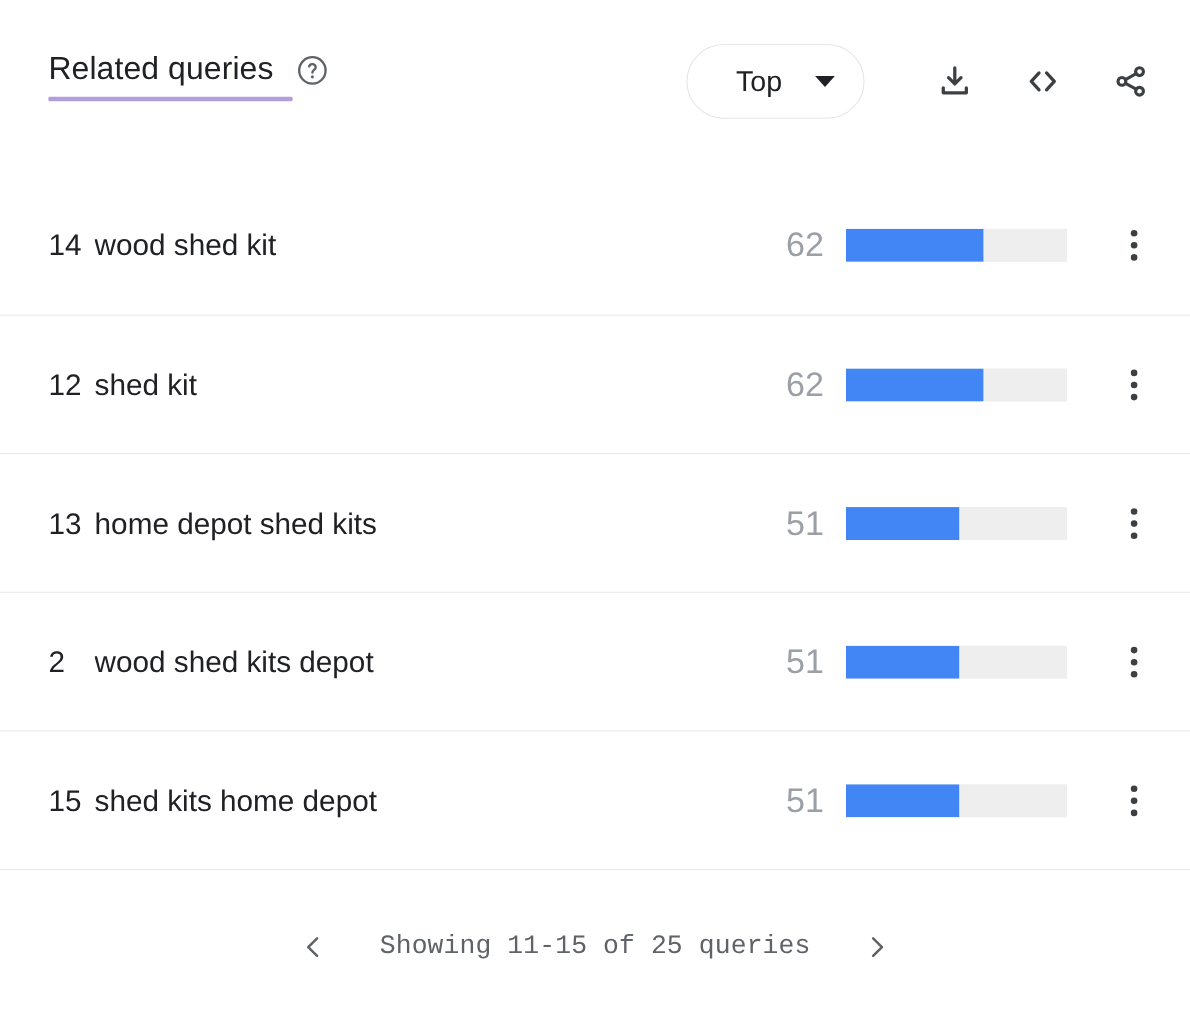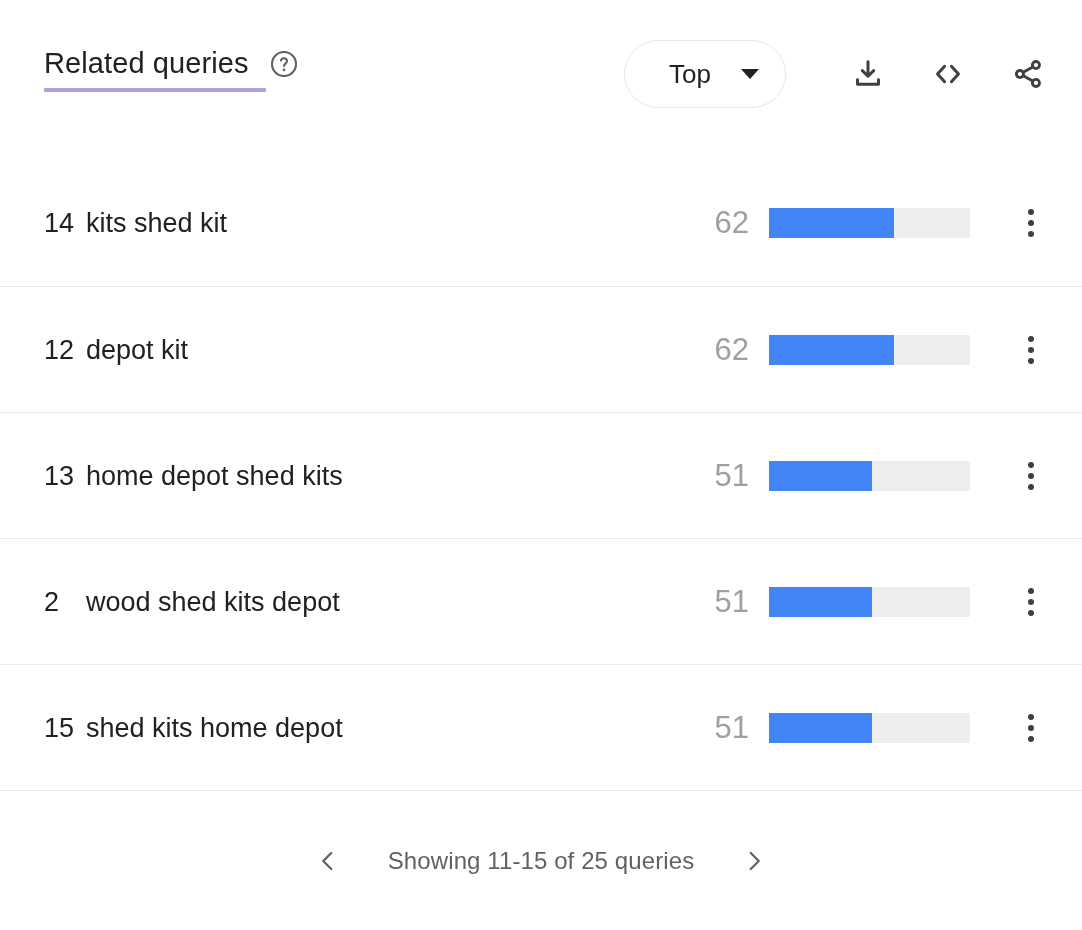--- a/index.html
+++ b/index.html
@@ -227,20 +227,21 @@
     border-top: 1px solid #e8eaed;
     display: flex;
     align-items: center;
     justify-content: center;
   }
   .pager {
     display: flex;
     align-items: center;
     justify-content: center;
     gap: 38px;
+    font-family: Liberation Mono, monospace;
   }
   .pager-btn {
     width: 44px;
     height: 44px;
     display: flex;
     align-items: center;
     justify-content: center;
     cursor: pointer;
     background: transparent;
     border: none;
@@ -305,37 +306,37 @@
       </button>
 
     </div>
   </div>
 
   <div class="rows">
 
     <div class="row">
       <div class="row-label">
         <span class="rank">14</span>
-        <span class="query">kits shed kit</span>
+        <span class="query">wood shed kit</span>
       </div>
       <span class="row-value">62</span>
       <div class="bar-track">
         <div class="bar-fill" style="width: 62%;"></div>
       </div>
       <div class="row-menu">
         <span class="dot"></span>
         <span class="dot"></span>
         <span class="dot"></span>
       </div>
     </div>
 
     <div class="row">
       <div class="row-label">
         <span class="rank">12</span>
-        <span class="query">depot kit</span>
+        <span class="query">shed kit</span>
       </div>
       <span class="row-value">62</span>
       <div class="bar-track">
         <div class="bar-fill" style="width: 62%;"></div>
       </div>
       <div class="row-menu">
         <span class="dot"></span>
         <span class="dot"></span>
         <span class="dot"></span>
       </div>

